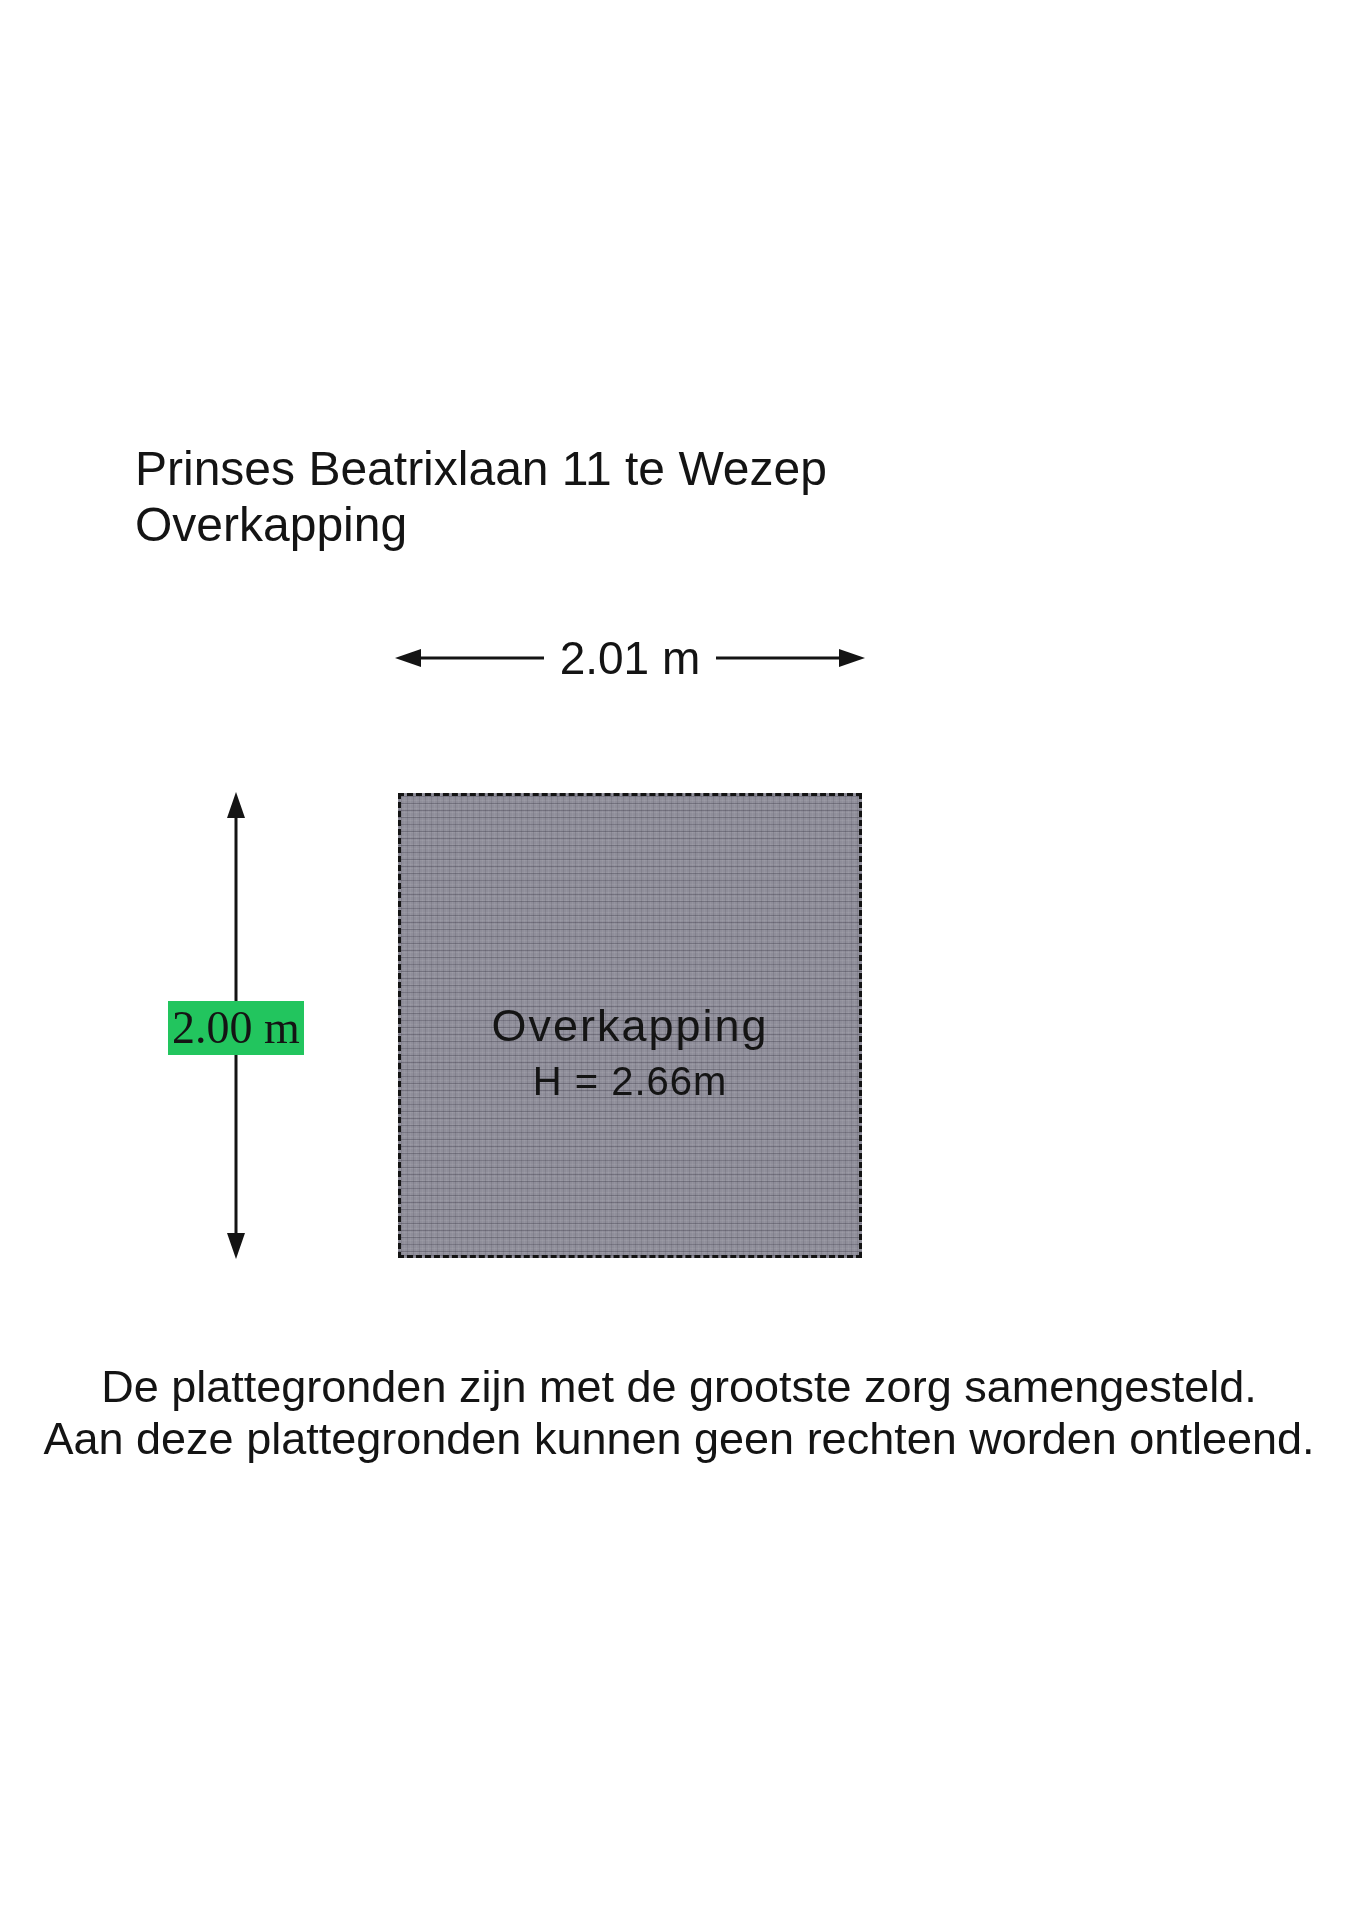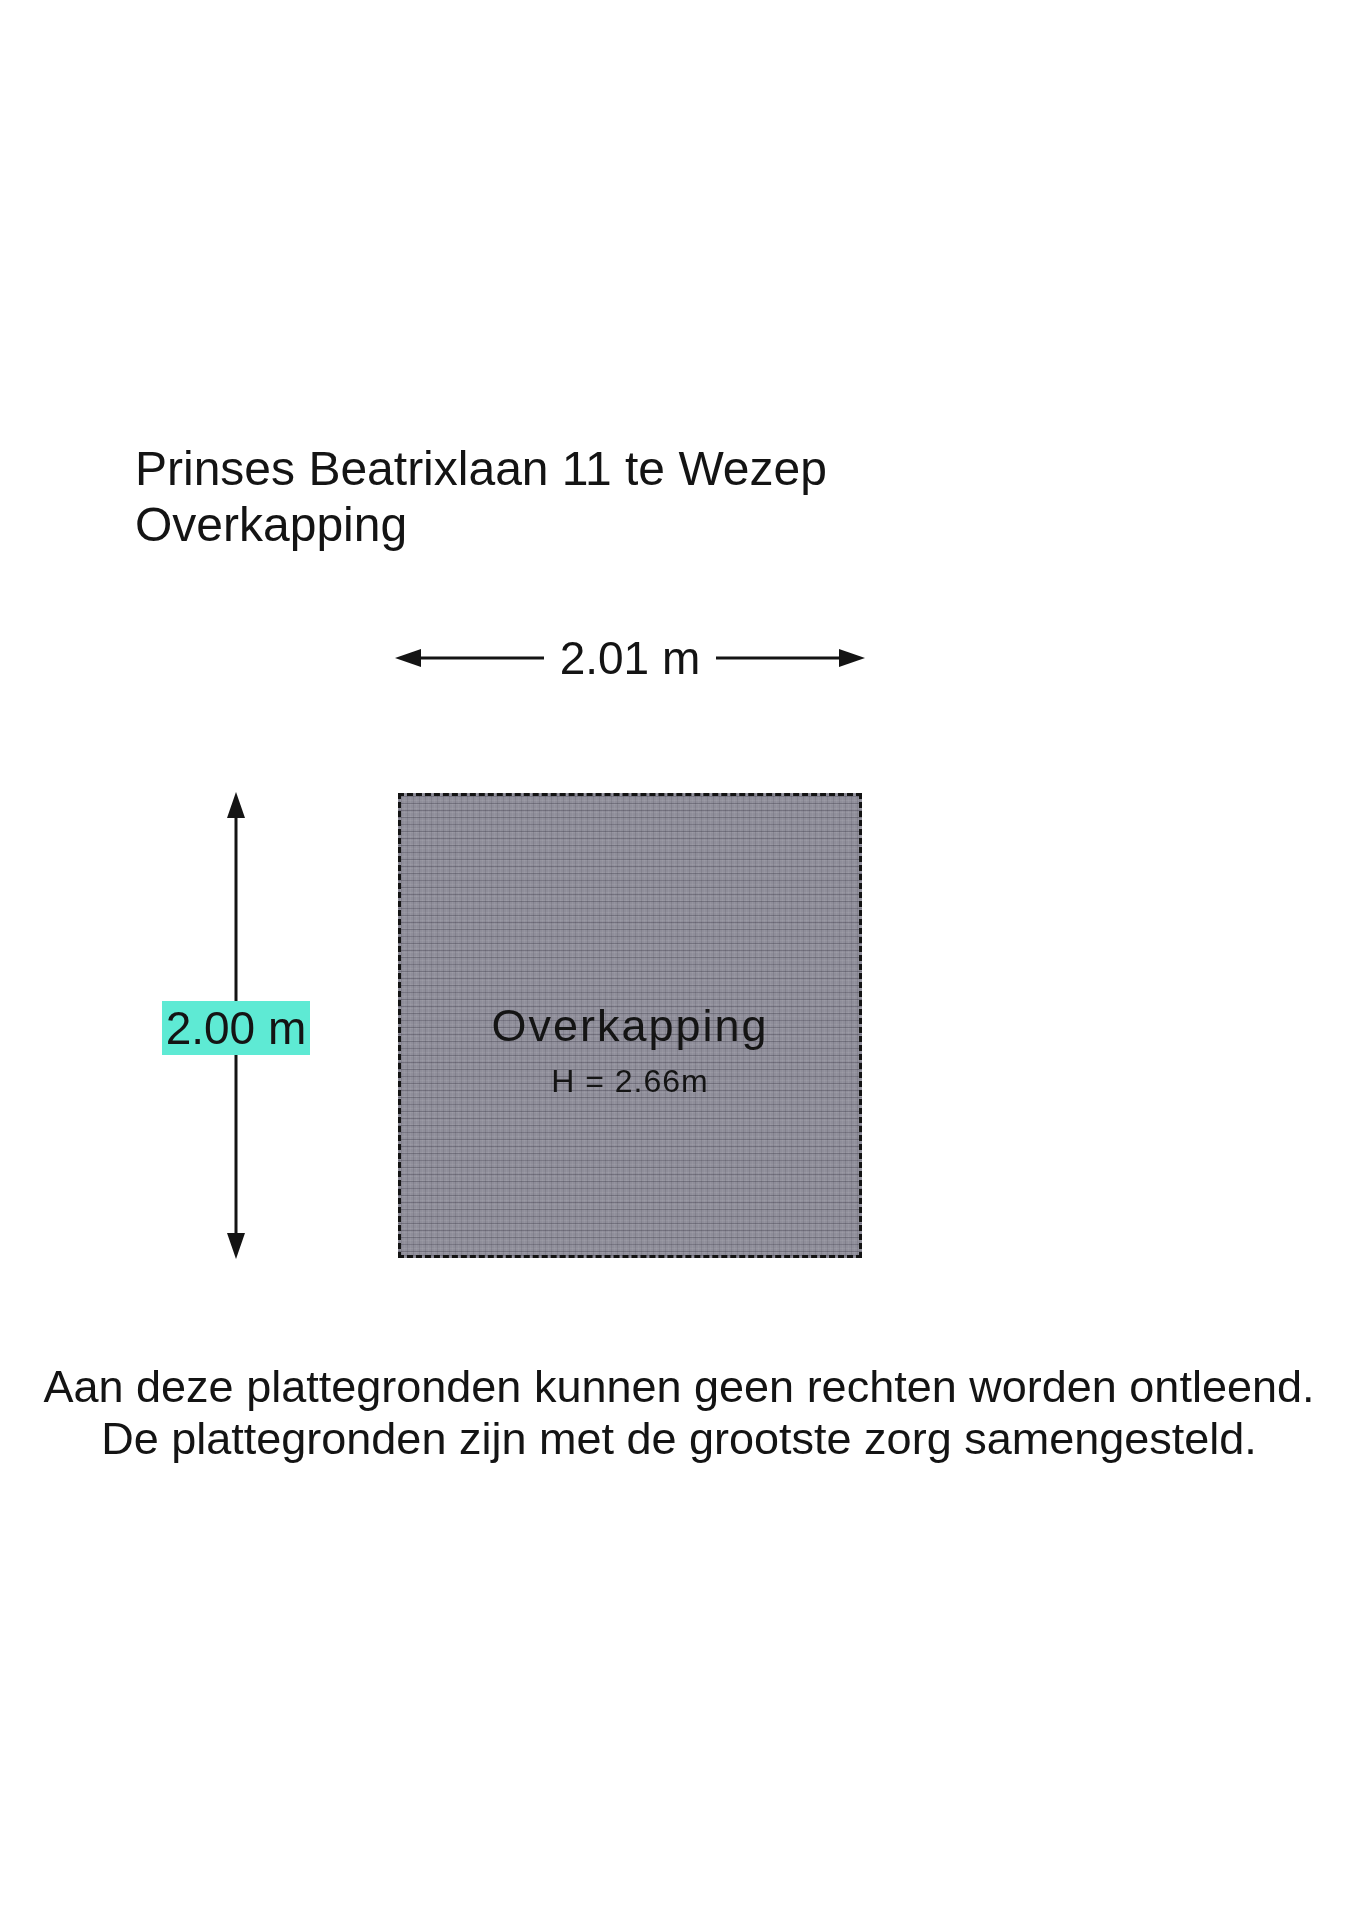--- a/index.html
+++ b/index.html
@@ -63,24 +63,25 @@
   }
   .vdim-label-wrap {
     position: absolute;
     left: 100px;
     top: 1001px;
     width: 272px;
     text-align: center;
   }
   .vdim-label-wrap span {
     display: inline-block;
-    background: #5eead4;
+    background: #22c55e;
     padding: 2px 4px;
     font-size: 46px;
     line-height: 50px;
+    font-family: Liberation Serif, serif;
   }
 
   .dim-line {
     stroke: #141414;
     stroke-width: 3;
   }
   .dim-arrowhead {
     fill: #141414;
     stroke: none;
   }
@@ -111,21 +112,21 @@
     padding-top: 50px;
     gap: 12px;
   }
   .room-name {
     font-size: 45px;
     line-height: 48px;
     letter-spacing: 2px;
     color: #141414;
   }
   .room-height {
-    font-size: 32px;
+    font-size: 40px;
     line-height: 38px;
     letter-spacing: 1px;
     color: #141414;
   }
 
   
   .disclaimer {
     position: absolute;
     left: 0;
     top: 1361px;
@@ -165,17 +166,17 @@
   </div>
 
   <div class="room">
     <div class="room-labels">
       <div class="room-name">Overkapping</div>
       <div class="room-height">H = 2.66m</div>
     </div>
   </div>
 
   <div class="disclaimer">
+    <div>De plattegronden zijn met de grootste zorg samengesteld.</div>
     <div>Aan deze plattegronden kunnen geen rechten worden ontleend.</div>
-    <div>De plattegronden zijn met de grootste zorg samengesteld.</div>
   </div>
 
 </div>
 
 </body></html>

